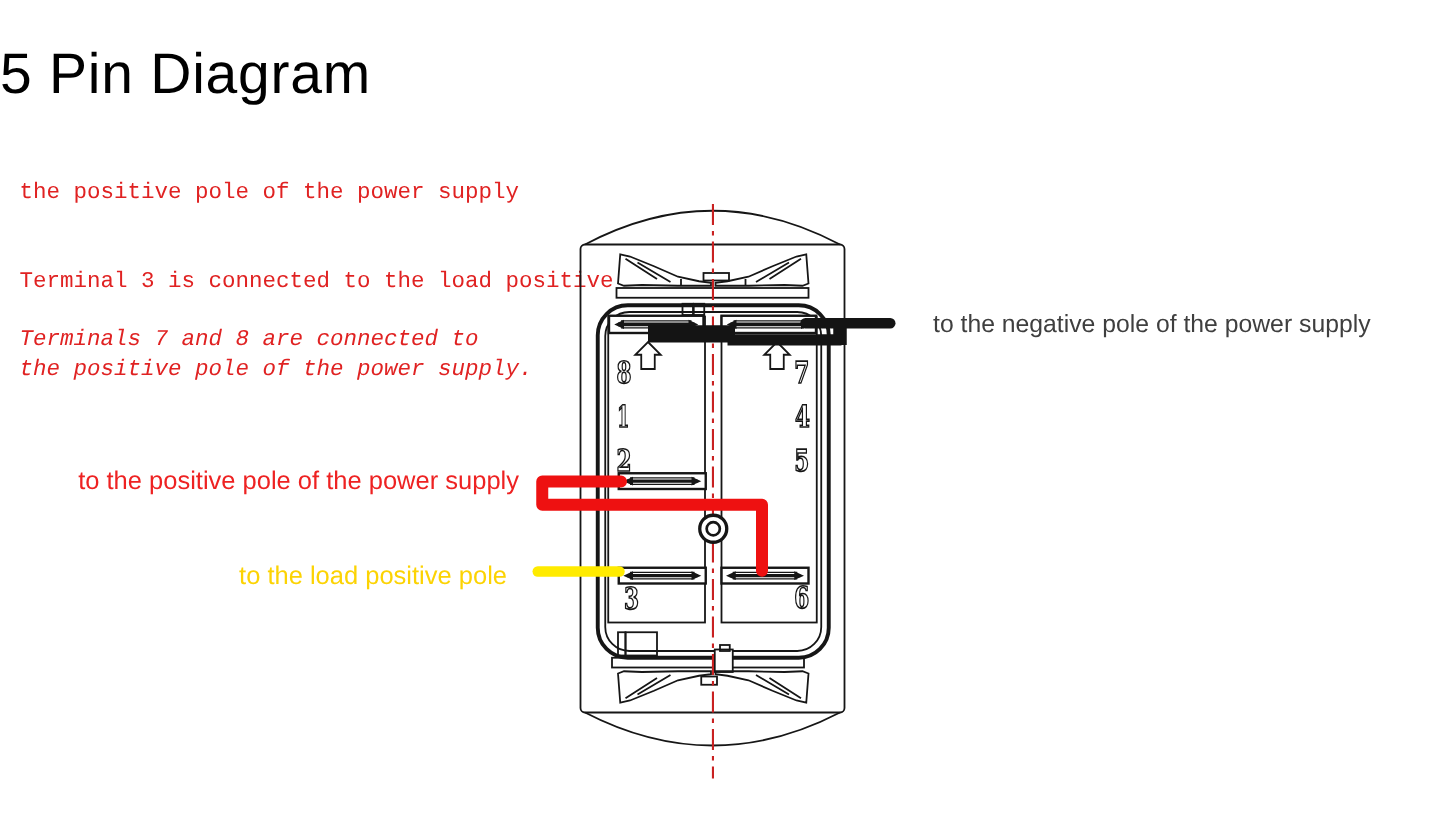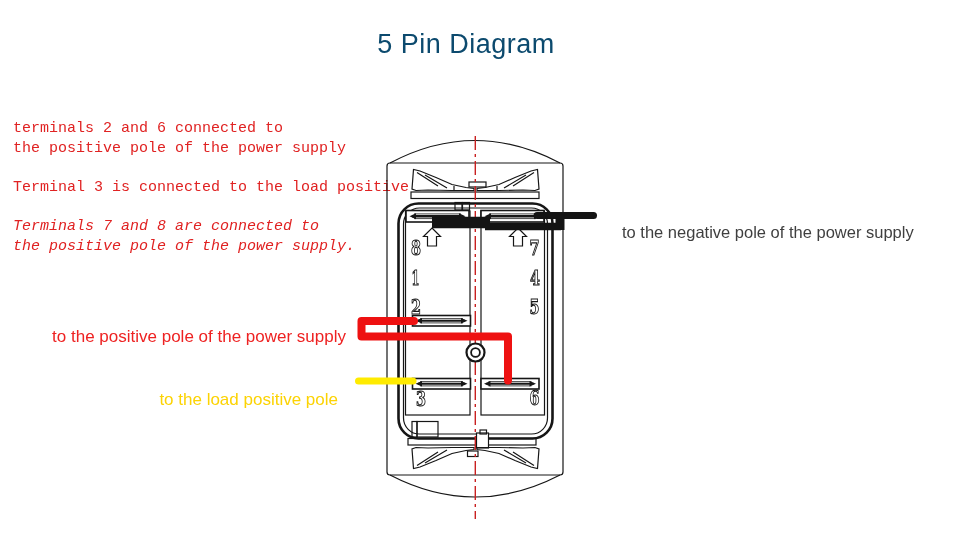--- a/index.html
+++ b/index.html
@@ -1,43 +1,43 @@
 <!DOCTYPE html>
 <html><head>
 <meta charset="utf-8">
 <style>
   html,body{margin:0;padding:0;background:#fff;}
   .canvas{position:relative;width:960px;height:551px;background:#ffffff;overflow:hidden;
           font-family:"Liberation Sans",sans-serif;}
-  .title{position:absolute;left:0;top:29px;width:932px;text-align:center;
-         font-size:27px;color:#0c4a6e;letter-spacing:0.5px;}
+  .title{position:absolute;left:0;top:29px;width:932px;text-align:left;
+         font-size:38px;color:#000000;letter-spacing:0.5px;}
   .note{position:absolute;left:13px;color:#e02222;
         font-family:"Liberation Mono",monospace;font-size:15px;line-height:19.5px;white-space:pre;}
   .note-1{top:119px;}
   .note-2{top:178px;}
   .note-3{top:217px;font-style:italic;}
-  .wire-label{position:absolute;font-size:17px;white-space:nowrap;margin-top:16px;}
+  .wire-label{position:absolute;font-size:17px;white-space:nowrap;}
   .label-positive{left:40px;top:311px;width:306px;text-align:right;color:#ee2222;}
   .label-load{left:40px;top:374px;width:298px;text-align:right;color:#fcd303;}
   .label-negative{left:622px;top:207px;color:#3f3f3f;font-size:16.5px;}
   svg{position:absolute;left:0;top:0;}
   .lw{fill:none;stroke:#161616;stroke-width:1.2;}
   .lw2{fill:none;stroke:#161616;stroke-width:2.6;}
   .whitefill{fill:#ffffff;stroke:#161616;}
   .term-num{font-family:"DejaVu Serif",serif;font-size:20px;font-weight:bold;
             fill:#ffffff;stroke:#161616;stroke-width:1.1px;text-anchor:middle;}
 </style>
 </head>
 <body>
 
 <div class="canvas">
 
   <div class="title">5 Pin Diagram</div>
 
-  <div class="note note-1"><div>terminals 2 and 6 connected to</div><div>the positive pole of the power supply</div></div>
+  <div class="note note-1"><div>the positive pole of the power supply</div></div>
   <div class="note note-2"><div>Terminal 3 is connected to the load positive</div></div>
   <div class="note note-3"><div>Terminals 7 and 8 are connected to</div><div>the positive pole of the power supply.</div></div>
 
   <svg width="960" height="551" viewBox="0 0 960 551">
 
     <g>
       <rect class="lw" x="387" y="163" width="176" height="312" rx="3"></rect>
       <path class="lw" d="M 390,163 Q 475,118 560,163"></path>
       <path class="lw" d="M 390,475 Q 475,519 560,475"></path>
     </g>

